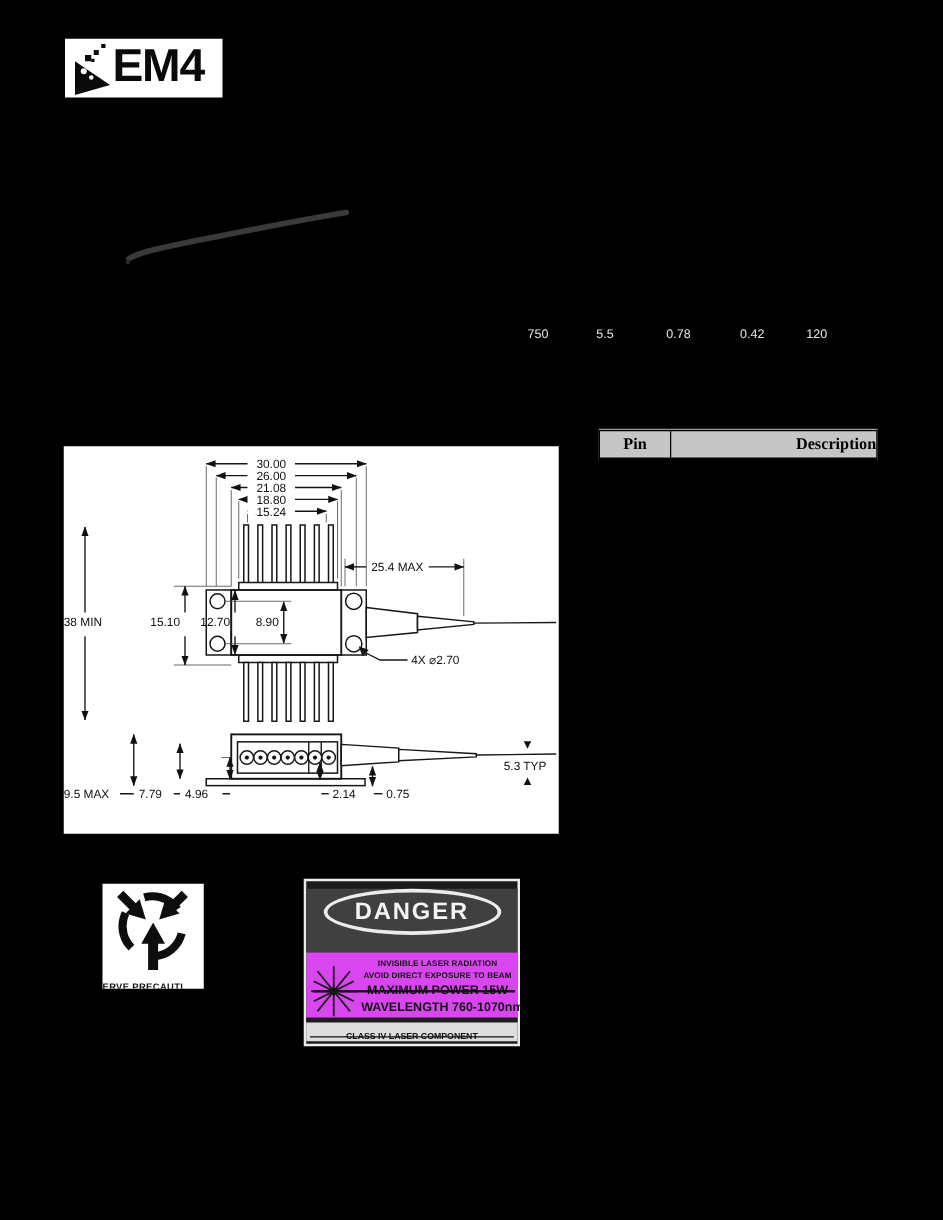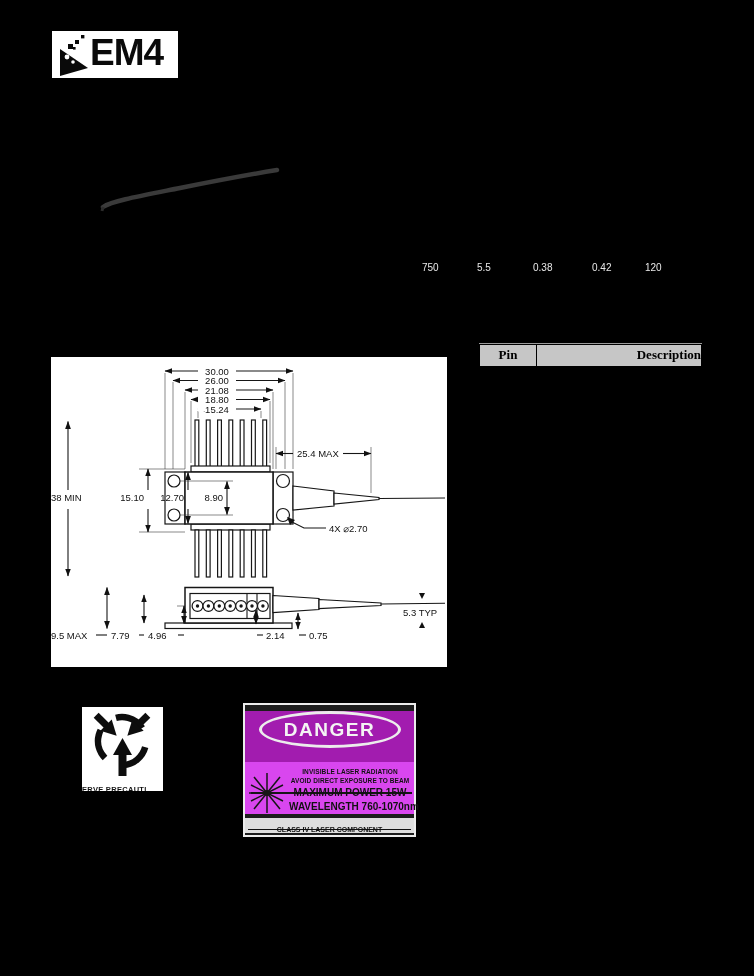--- a/index.html
+++ b/index.html
@@ -38,21 +38,21 @@
 
   
   .esd-label{position:absolute;left:82px;top:707px;width:81px;height:84px;background:#fff;
              overflow:hidden;}
   .esd-caption{position:absolute;bottom:-3px;left:0;width:100%;
                font-size:7.5px;font-weight:bold;letter-spacing:0.3px;color:#111;white-space:nowrap;}
 
   
   .danger-label{position:absolute;left:243px;top:703px;width:173px;height:134px;
                 background:#1c1c1c;border:2px solid #ececec;box-sizing:border-box;}
-  .dl-top{height:51px;background:#a21caf;}
+  .dl-top{height:51px;background:#404040;}
   .dl-ellipse{width:142px;height:37px;margin:6px auto 0 auto;border:3px solid #ececec;
               border-radius:50%;display:flex;align-items:center;justify-content:center;
               box-sizing:border-box;}
   .dl-title{color:#f4f4f4;font-size:19px;font-weight:bold;letter-spacing:1.5px;}
   .dl-mid{position:relative;height:52px;background:#d946ef;color:#111;}
   .dl-starburst{position:absolute;left:1px;top:3px;}
   .dl-beamline{position:absolute;left:6px;right:2px;top:30px;height:1.5px;background:#161616;}
   .dl-lines{position:absolute;left:44px;top:0;width:122px;text-align:center;}
   .dl-small{font-size:6.5px;font-weight:600;letter-spacing:0.1px;margin-top:2px;white-space:nowrap;}
   .dl-small:first-child{margin-top:6px;}
@@ -81,21 +81,21 @@
   </div>
 
   <svg class="fiber-photo" width="754" height="976" viewBox="0 0 754 976">
     <path d="M103,207 C112,201 140,196 180,188 S 240,176 277,170" stroke="#3a3a3a" stroke-width="4.5" fill="none" stroke-linecap="round"></path>
     <path d="M103,207 l-1,4" stroke="#2c2c2c" stroke-width="3" fill="none"></path>
   </svg>
 
   <div class="spec-row">
     <span class="spec-val" style="left:422px">750</span>
     <span class="spec-val" style="left:477px">5.5</span>
-    <span class="spec-val" style="left:533px">0.38</span>
+    <span class="spec-val" style="left:533px">0.78</span>
     <span class="spec-val" style="left:592px">0.42</span>
     <span class="spec-val" style="left:645px">120</span>
   </div>
 
   <div class="drawing-box">
     <svg width="396" height="291" viewBox="0 0 396 291">
       <defs>
         <marker id="ah" viewBox="0 0 10 10" refX="9" refY="5" markerWidth="7.5" markerHeight="7.5" orient="auto-start-reverse">
           <path d="M0,1.5 L9.5,5 L0,8.5 z" fill="#111"></path>
         </marker>

